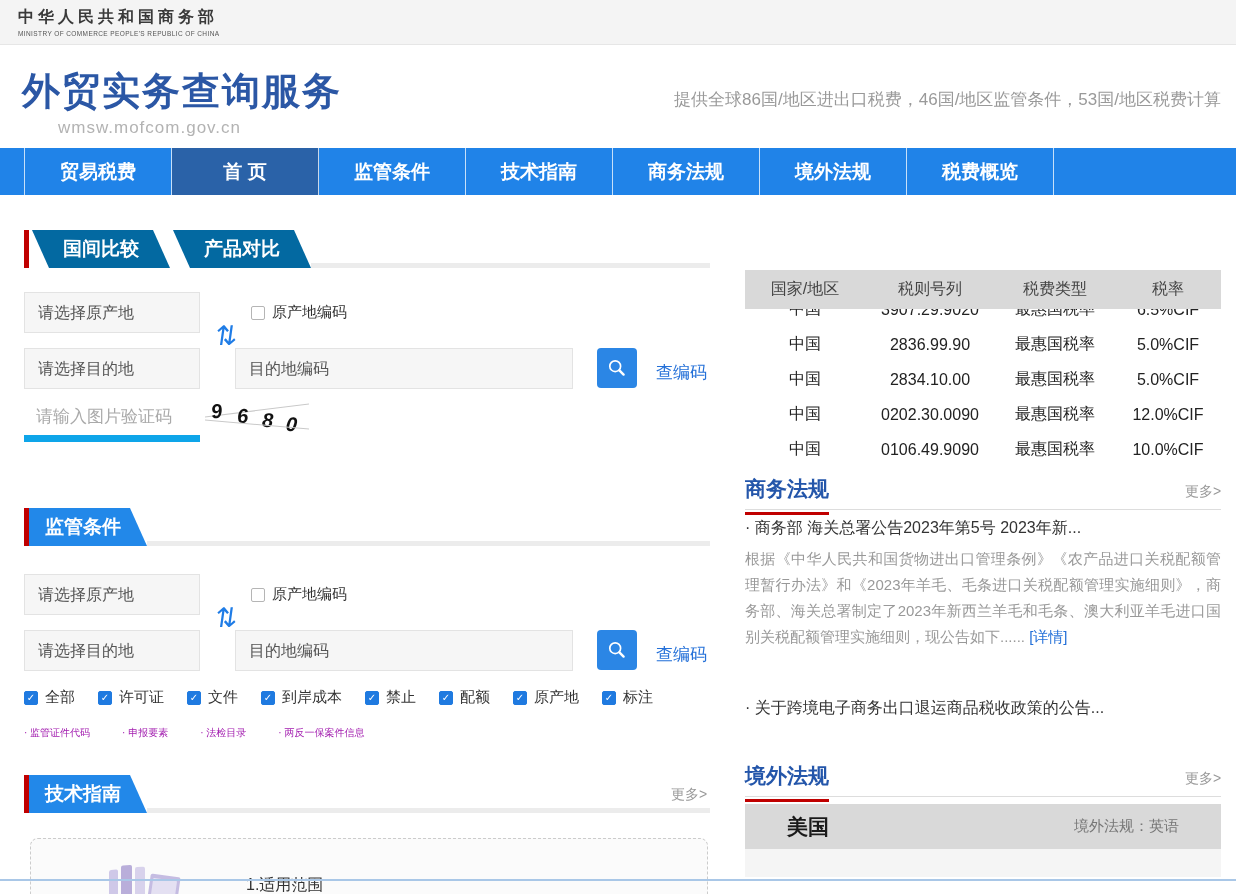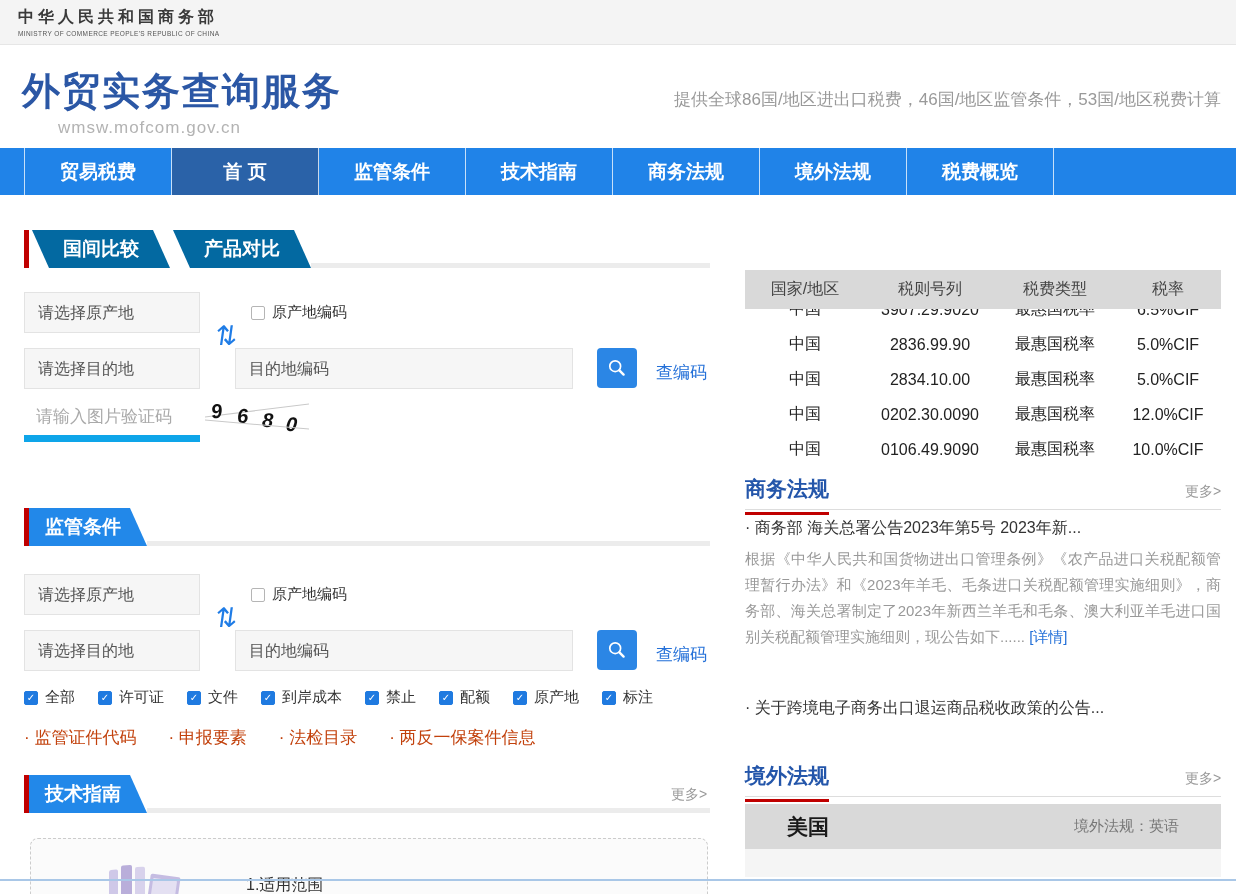--- a/index.html
+++ b/index.html
@@ -54,21 +54,21 @@
   .search-btn{position:absolute;width:40px;height:40px;background:#2b86e5;border:none;border-radius:4px;cursor:pointer;
               display:flex;align-items:center;justify-content:center;}
   .lookup{position:absolute;font-size:17px;color:#2470d8;cursor:pointer;}
   .captcha-box{position:absolute;width:104px;height:40px;background:#fff;overflow:hidden;}
   .captcha-box::before,.captcha-box::after{content:"";position:absolute;left:-8px;right:-8px;height:1px;background:#c9c9c9;}
   .captcha-box::before{top:12px;transform:rotate(-7deg);}
   .captcha-box::after{top:26px;transform:rotate(5deg);}
   .cap-d{position:absolute;font-size:20px;font-weight:bold;color:#111;font-style:italic;}
 
   .check-row{position:absolute;display:flex;gap:23px;}
-  .blue-links{position:absolute;display:flex;gap:32px;font-size:17px;color:#c2410c;}
+  .blue-links{position:absolute;display:flex;gap:32px;font-size:10px;color:#a21caf;}
   .blue-links span{cursor:pointer;}
 
   
   .guide-card{position:absolute;border:1px dashed #ccc;border-radius:8px;background:#fbfbfb;}
   .guide-item-label{position:absolute;left:215px;top:36px;font-size:16px;color:#333;}
 
   
   .r-head{position:absolute;width:476px;border-bottom:1px solid #ddd;height:34px;}
   .r-title{position:absolute;left:0;top:0;font-size:21px;font-weight:bold;color:#2456aa;padding-bottom:9px;border-bottom:3px solid #c00000;cursor:pointer;}
   .r-sub{position:absolute;right:0;top:12px;font-size:13px;color:#999;}

